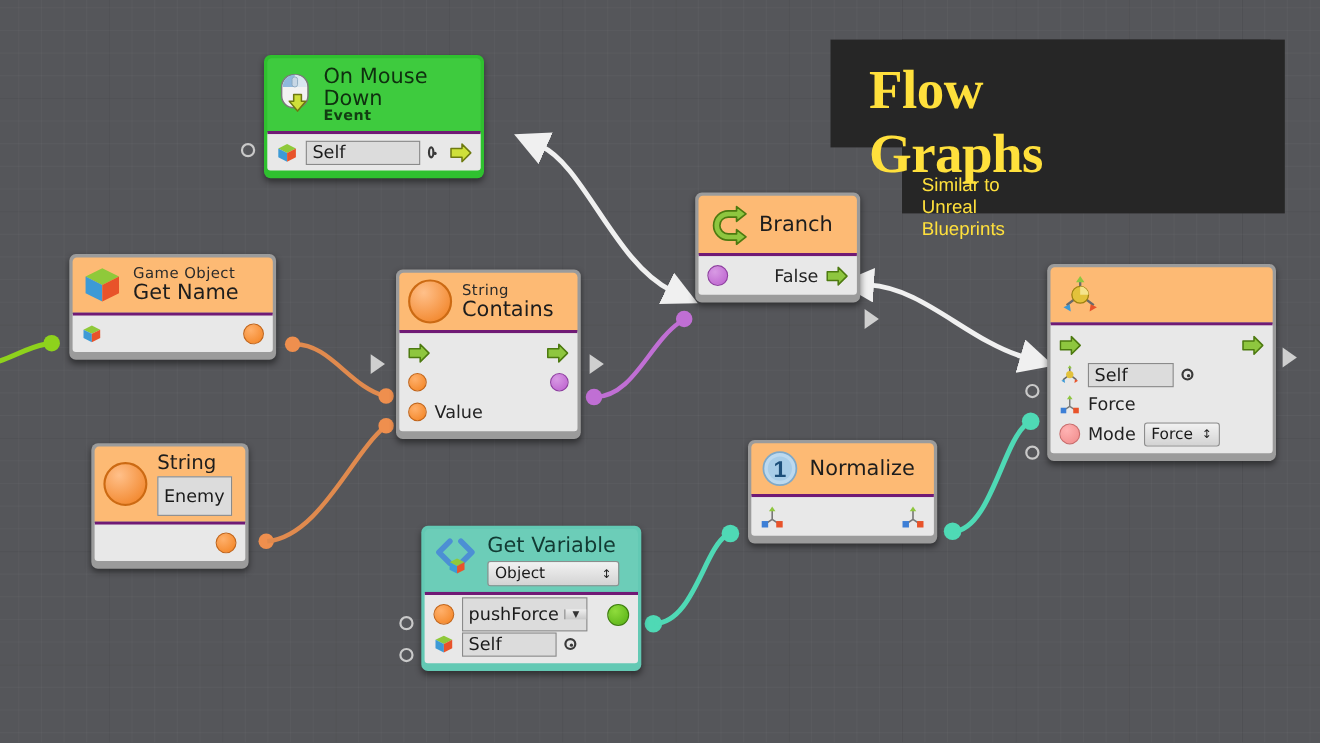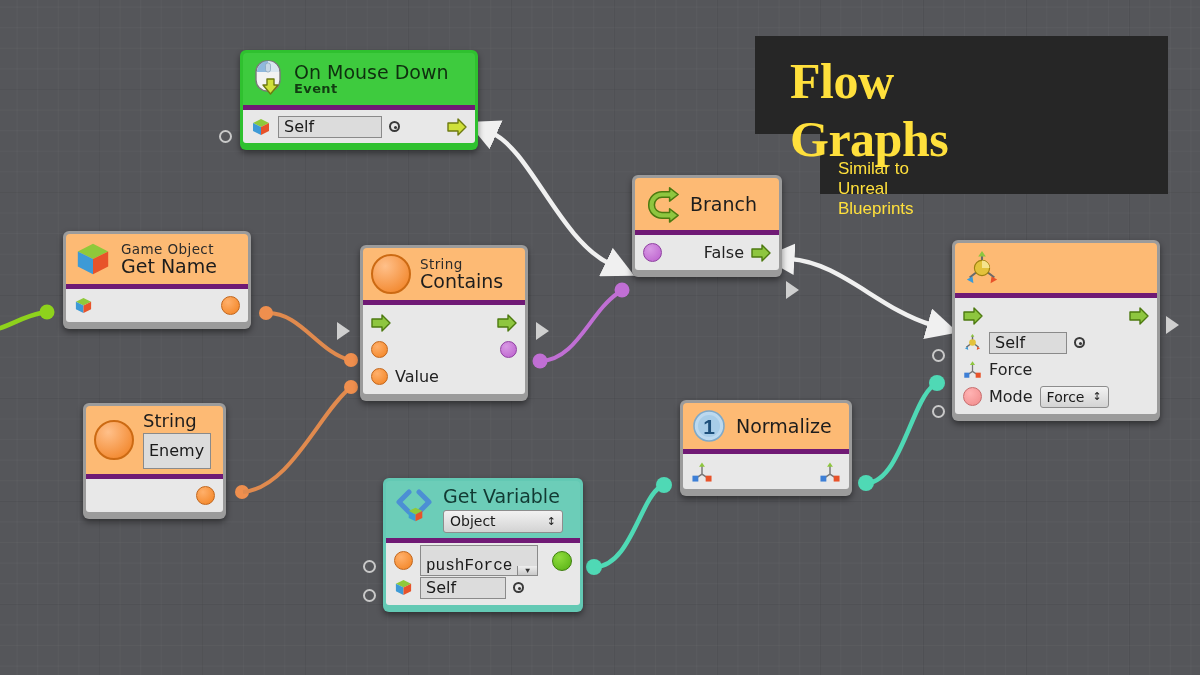--- a/index.html
+++ b/index.html
@@ -56,21 +56,21 @@
   .hdr-txt { line-height:1.06; }
   .hdr-sub { font-size:13.5px; color:#2b2b2b; letter-spacing:.4px; }
   .hdr-main{ font-size:19px; color:#1d1d1d; }
   .hdr-one { font-size:19px; color:#1d1d1d; }
   .node.green .hdr-sub  { color:#123d12; font-weight:bold; font-size:13px;}
   .node.green .hdr-main { color:#0f2f0f; }
   .node.teal  .hdr-main { color:#123a33; }
 
   .body {
     background:#e8e8e8;
-    border-top:5px solid #701a75;
+    border-top:3px solid #701a75;
     border-radius:0 0 3px 3px;
     padding:5px 8px;
   }
   .row { display:flex; align-items:center; height:27px; gap:7px; }
   .row .spacer { flex:1; }
   .lbl { font-size:16px; color:#222; }
 
   
   .field {
     background:#dcdcdc; border:1px solid #8a8a8a;
@@ -80,22 +80,22 @@
   }
   .ddown {
     background:linear-gradient(#f2f2f2,#d3d3d3);
     border:1px solid #8d8d8d; border-radius:3px;
     font-size:14px; color:#1a1a1a;
     padding:2px 6px; height:22px;
     display:flex; align-items:center; justify-content:space-between; gap:8px;
   }
   .ddown .ar { font-size:11px; }
   .combo {
-    display:flex; align-items:flex-end;
-    border:1px solid #8a8a8a; height:31px; background:#dcdcdc;font-family:Liberation Mono, monospace;
+    display:flex; align-items:center;
+    border:1px solid #8a8a8a; height:31px; background:#dcdcdc;
   }
   .combo .val { font-size:16px; padding:0 5px; display:flex; align-items:center; color:#1a1a1a;}
   .combo .btn {
     width:20px; background:linear-gradient(#eee,#c9c9c9);
     border-left:1px solid #8a8a8a;
     display:flex; align-items:center; justify-content:center;
     font-size:8px; color:#333;
   }
 
   
@@ -186,21 +186,21 @@
   <div class="hollow" style="left:932px;top:349px"></div>
   <div class="hollow" style="left:932px;top:405px"></div>
   <div class="hollow" style="left:363px;top:560px"></div>
   <div class="hollow" style="left:363px;top:589px"></div>
 
   <div class="tri-out" style="left:337px;top:322px"></div>
   <div class="tri-out" style="left:536px;top:322px"></div>
   <div class="tri-out" style="left:786px;top:281px"></div>
   <div class="tri-out" style="left:1166px;top:316px"></div>
 
-  <div class="node green" style="left:240px;top:50px;width:238px">
+  <div class="node green" style="left:240px;top:50px;width:200px">
     <div class="hdr">
       <svg class="ico" width="34" height="40" viewBox="0 0 34 40">
         <rect x="5" y="2" width="24" height="30" rx="11" fill="#f2f2f2" stroke="#7a7a7a" stroke-width="1.4"></rect>
         <path d="M6,13 A11,11 0 0 1 17,2 L17,13 Z" fill="#8fb8dd"></path>
         <path d="M17,2 A11,11 0 0 1 28,13 L17,13 Z" fill="#d9e6f0"></path>
         <rect x="14.5" y="4" width="5" height="9" rx="2.2" fill="#c7d7e5" stroke="#8aa6bd" stroke-width=".8"></rect>
         <path d="M16,20 L23,20 L23,26 L27,26 L19.5,35 L12,26 L16,26 Z" fill="#cfe03a" stroke="#6e7a10" stroke-width="1.4" stroke-linejoin="round"></path>
       </svg>
       <div class="hdr-txt">
         <div class="hdr-main">On Mouse Down</div>

